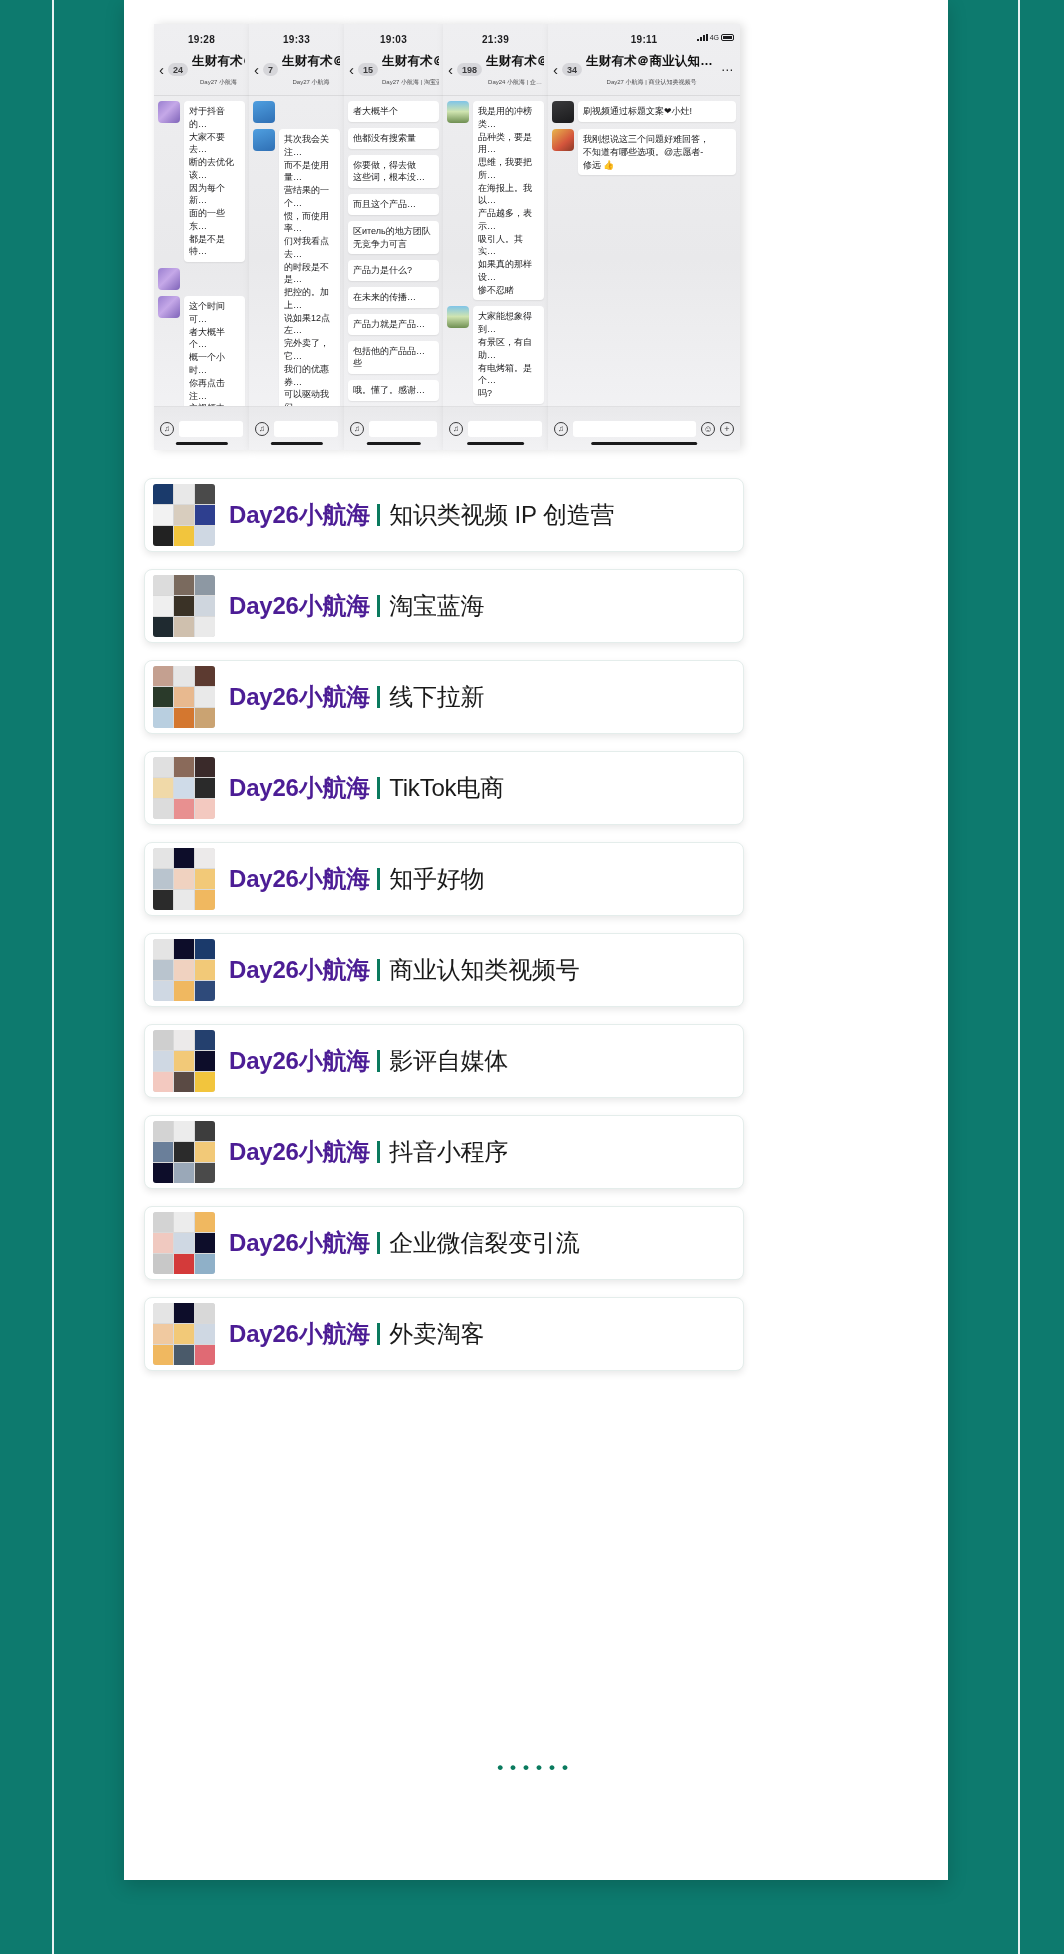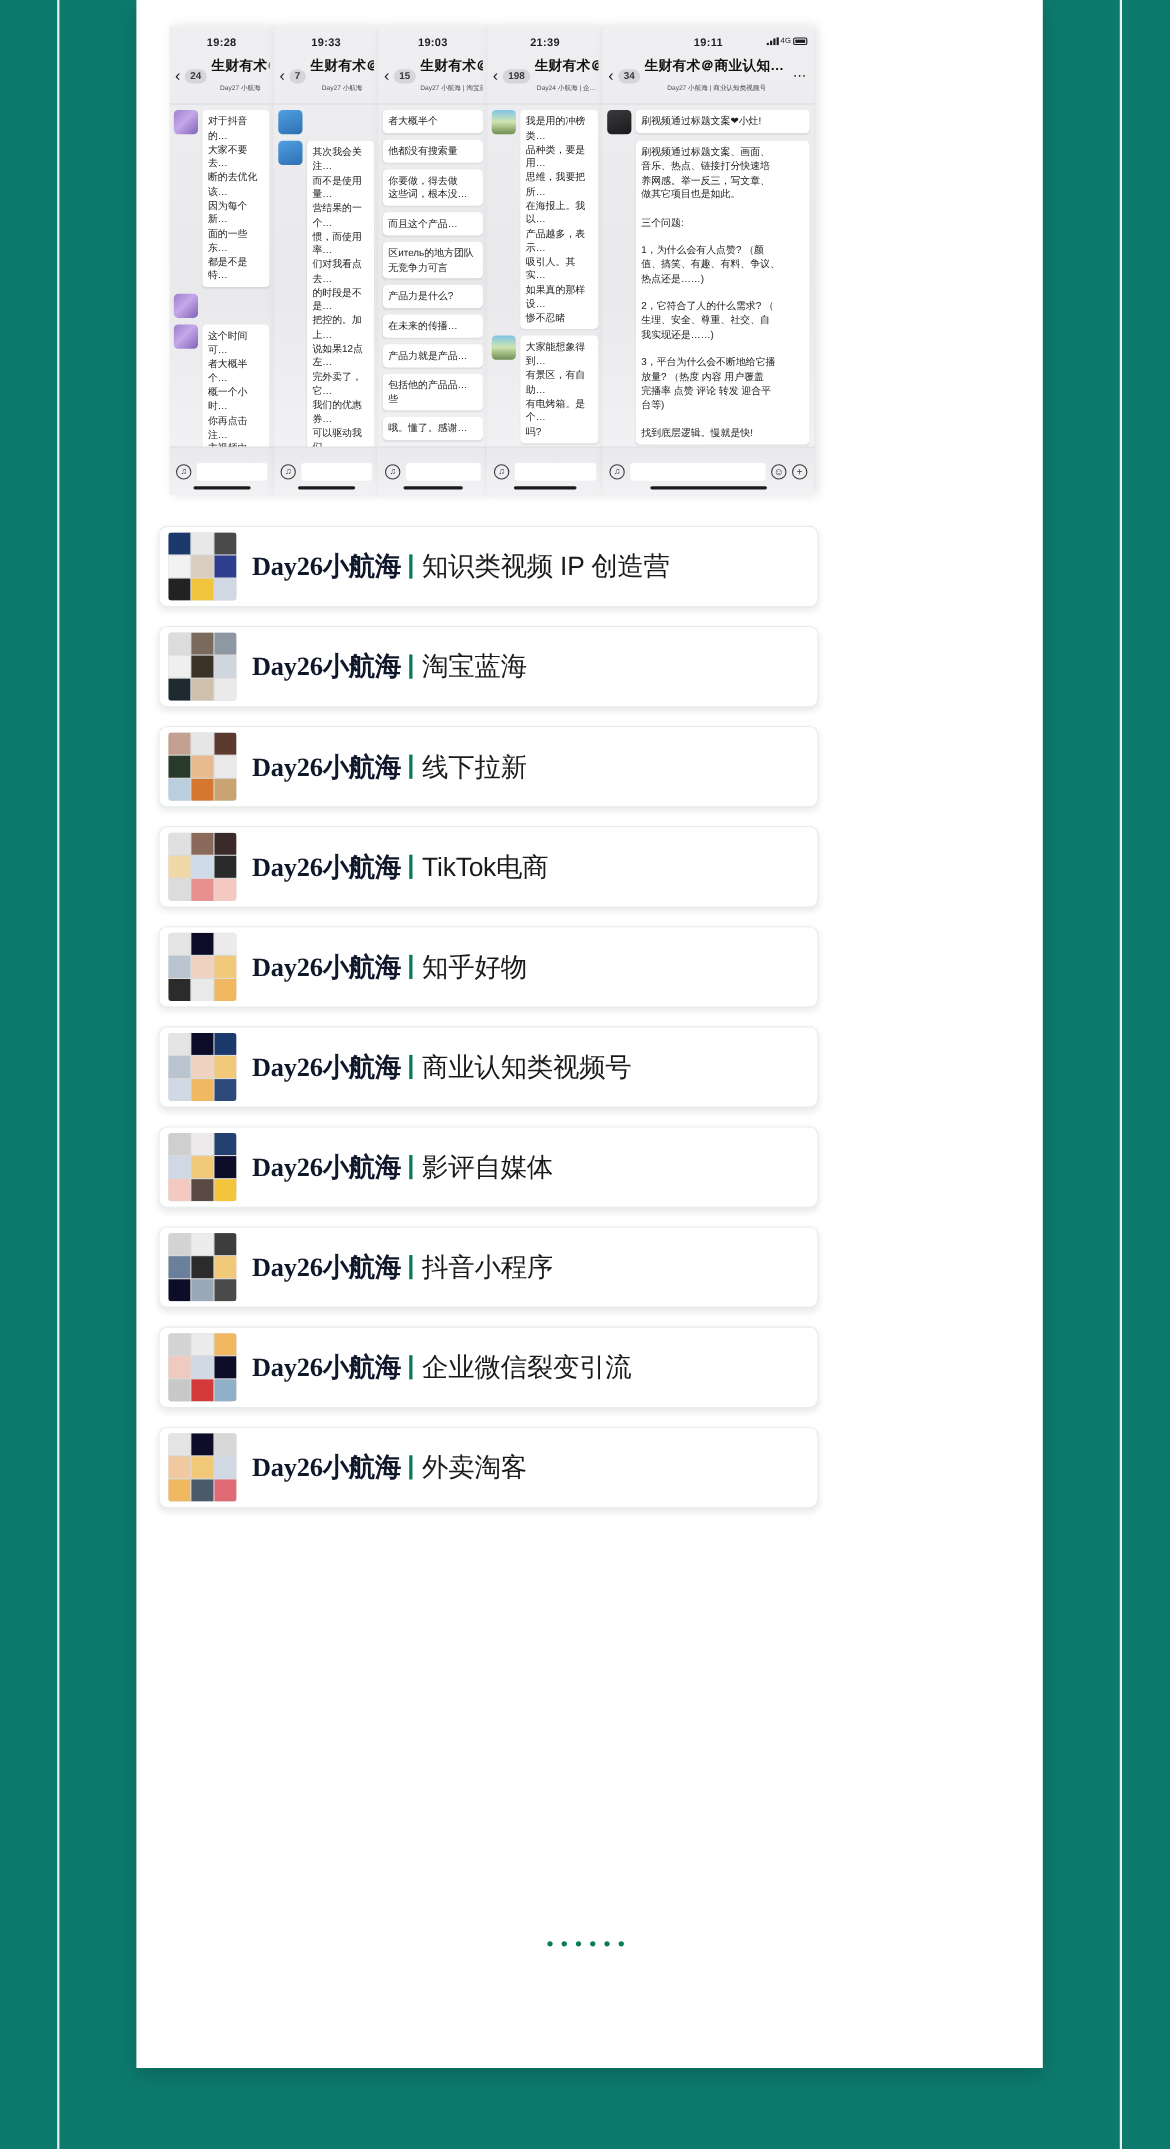--- a/index.html
+++ b/index.html
@@ -167,21 +167,21 @@
   .thumb {
     width: 62px; height: 62px; flex: 0 0 62px;
     display: grid; grid-template-columns: repeat(3,1fr); grid-template-rows: repeat(3,1fr);
     gap: 1px; border-radius: 3px; overflow: hidden; background:#d9d9d9;
   }
   .thumb i { display:block; }
   .row-title {
     font-size: 24px; font-weight: 700; white-space: nowrap;
     letter-spacing: -0.2px; color:#111; display:flex; align-items:baseline;
   }
-  .row-title .pre { color:#0f172a; font-weight: 800; font-family: Liberation Serif, serif; }
+  .row-title .pre { color:#4c1d95; font-weight: 800; }
   .row-title .bar {
     display:inline-block; width:3px; height:22px; background:#0a7a5e;
     margin: 0 9px 0 7px; transform: translateY(3px);
   }
   .row-title .post { color:#1a1a1a; font-weight: 500; }
 
   .dots {
     position:absolute; left:0; right:0; text-align:center;
     top: 1758px; color:#0a7a5e; font-size: 17px; letter-spacing: 7px;
     font-weight: 900;
@@ -389,43 +389,20 @@
           <span class="nav-sub">Day27 小航海 | 商业认知类视频号</span>
         </span>
         <span class="nav-dots">⋯</span>
       </div>
       <div class="msgs">
         <div class="msg">
           <span class="ava dark"></span>
           <span class="bubble">刷视频通过标题文案❤小灶!</span>
         </div>
         <div class="msg">
-          <span class="bubble" style="margin-left:26px">刷视频通过标题文案、画面、
-音乐、热点、链接打分快速培
-养网感。举一反三，写文章、
-做其它项目也是如此。
-
-三个问题:
-
-1，为什么会有人点赞? （颜
-值、搞笑、有趣、有料、争议、
-热点还是……)
-
-2，它符合了人的什么需求? （
-生理、安全、尊重、社交、自
-我实现还是……)
-
-3，平台为什么会不断地给它播
-放量? （热度 内容 用户覆盖
-完播率 点赞 评论 转发 迎合平
-台等)
-
-找到底层逻辑。慢就是快!</span>
-        </div>
-        <div class="msg">
           <span class="ava food"></span>
           <span class="bubble">我刚想说这三个问题好难回答，
 不知道有哪些选项。@志愿者-
 修远 👍</span>
         </div>
       </div>
       <div class="shot-bottom">
         <span class="voice-ico">♫</span>
         <span class="inputbox"></span>
         <span class="smile">☺</span>

